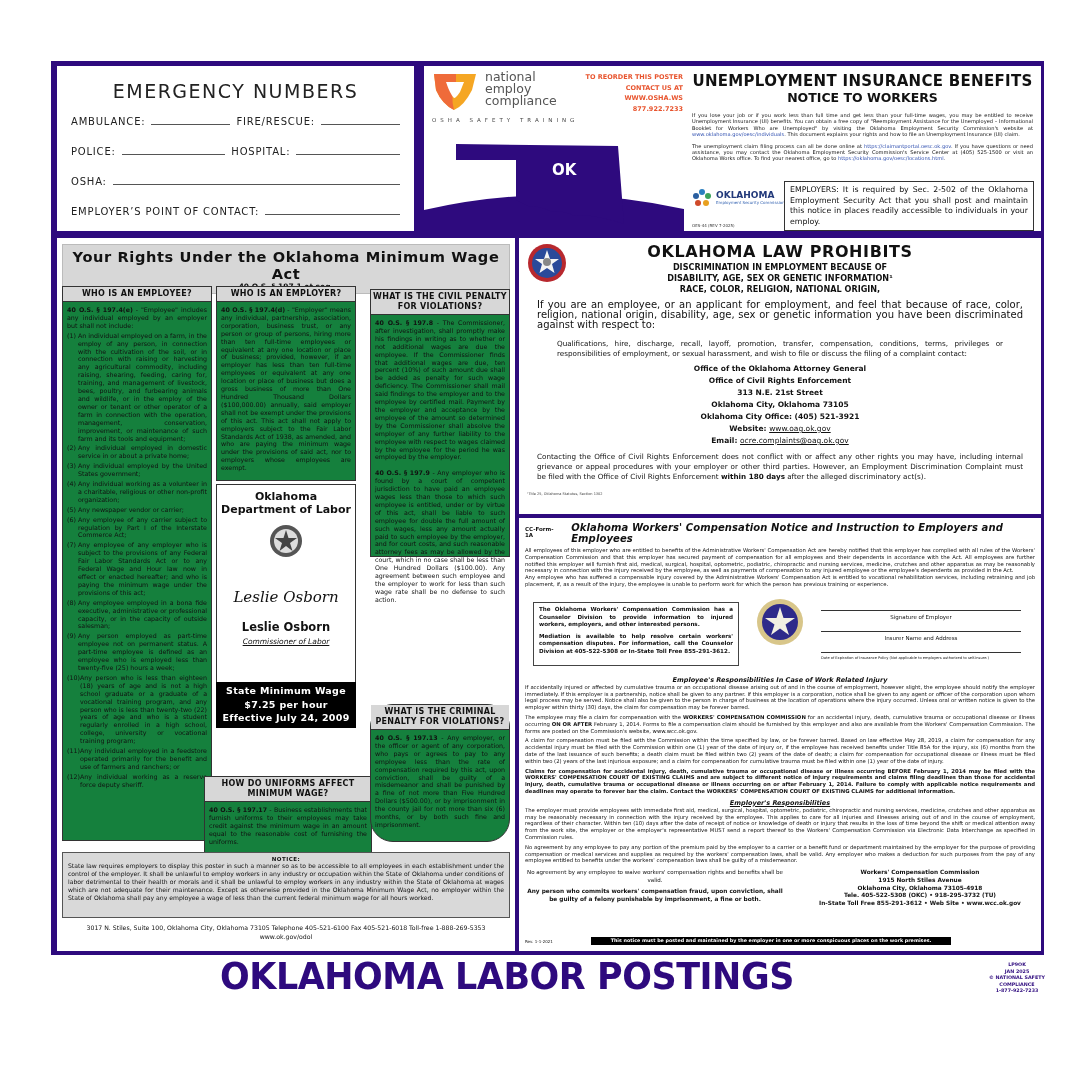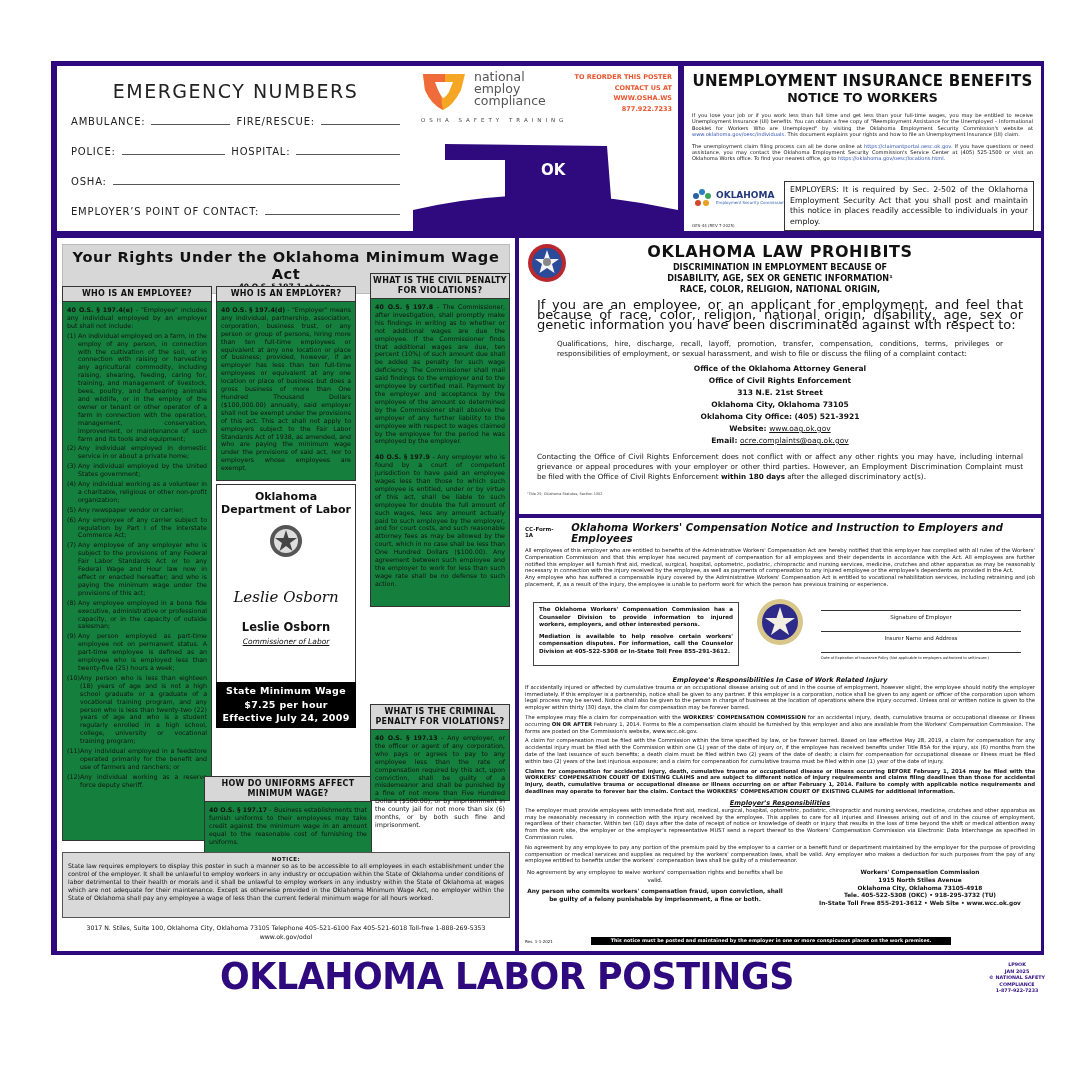--- a/index.html
+++ b/index.html
@@ -10,21 +10,21 @@
 
   
   #emergency { left: 57px; top: 66px; width: 357px; height: 165px; padding: 12px 14px; }
   #emergency h1 { font-family: "DejaVu Sans", sans-serif; font-weight: 400; font-size: 19px; letter-spacing: 1.5px; text-align: center; margin-top: 2px; color: #222; }
   .em-row { display: flex; align-items: flex-end; font-size: 10px; letter-spacing: 0.8px; margin-top: 19px; color: #222; }
   .em-row .lbl { white-space: nowrap; }
   .em-row .line { flex: 1; border-bottom: 1px solid #555; height: 1px; margin: 0 6px 2px 6px; }
   .em-row .line:last-child { margin-right: 0; }
 
   
-  #nsc { left: 413px; top: 66px; width: 265px; height: 165px; }
+  #nsc { left: 424px; top: 66px; width: 265px; height: 165px; }
   #nsc .logo { position: absolute; left: 8px; top: 6px; width: 46px; height: 40px; }
   #nsc .brand { position: absolute; left: 61px; top: 5px; font-size: 12.5px; line-height: 12px; color: #555; font-weight: 400; }
   #nsc .tag { position: absolute; left: 8px; top: 51px; font-size: 5.5px; letter-spacing: 4px; color: #444; }
   #nsc .reorder { position: absolute; right: 6px; top: 6px; text-align: right; font-size: 6.5px; line-height: 10.5px; color: #e8552f; font-weight: 700; }
   #nsc .state { position: absolute; left: 0; top: 74px; width: 265px; height: 100px; }
   #nsc .ok { position: absolute; left: 128px; top: 95px; color: #fff; font-weight: 700; font-size: 15px; }
 
   
   #ui { left: 684px; top: 66px; width: 357px; height: 165px; padding: 6px 8px; }
   #ui h2 { text-align: center; font-weight: 900; font-size: 15px; letter-spacing: 0.3px; line-height: 18px; }
@@ -61,21 +61,21 @@
   #notice { position: absolute; left: 5px; top: 614px; width: 448px; height: 66px; background: #d9d9d9; border: 1px solid #555; padding: 3px 5px; }
   #notice .h { text-align: center; font-weight: 900; font-size: 5.5px; letter-spacing: 0.5px; }
   #notice .b { font-size: 6.1px; line-height: 8.1px; text-align: justify; }
   #mw-foot { position: absolute; left: 5px; top: 686px; width: 448px; text-align: center; font-size: 6.2px; line-height: 8.5px; }
 
   
   #law { left: 519px; top: 238px; width: 522px; height: 276px; padding: 4px 18px; text-align: center; }
   #law .seal { position: absolute; left: 8px; top: 5px; width: 40px; height: 40px; }
   #law h2 { font-size: 16px; font-weight: 900; letter-spacing: 0.6px; line-height: 20px; }
   #law h4 { font-size: 8.1px; font-weight: 700; line-height: 11px; }
-  #law .p1 { font-size: 13px; line-height: 10px; text-align: justify; margin-top: 5px; }
+  #law .p1 { font-size: 10px; line-height: 10px; text-align: justify; margin-top: 5px; }
   #law .p2 { font-size: 7.2px; line-height: 10px; text-align: justify; margin: 9px 20px 0 20px; }
   #law .contact { font-size: 7.5px; font-weight: 700; line-height: 12px; margin-top: 4px; }
   #law .contact .u { font-weight: 400; text-decoration: underline; }
   #law .p3 { font-size: 7.2px; line-height: 9.8px; text-align: justify; margin-top: 5px; }
   #law .fn { position: absolute; left: 8px; top: 254px; font-size: 3.5px; color: #444; }
 
   
   #wc { left: 519px; top: 518px; width: 522px; height: 433px; padding: 4px 6px; }
   #wc .top { display: flex; align-items: baseline; gap: 12px; font-size: 6px; }
   #wc .top .form { font-weight: 700; font-size: 5.5px; }
@@ -260,29 +260,29 @@
     <div>State Minimum Wage</div>
     <div>$7.25 per hour</div>
     <div>Effective July 24, 2009</div>
   </div>
 
   <div class="col" style="left:147px; top:518px; width:168px; height:86px;margin-top:20px;">
     <div class="col-h">HOW DO UNIFORMS AFFECT MINIMUM WAGE?</div>
     <div class="col-b"><b>40 O.S. § 197.17</b><span> - Business establishments that furnish uniforms to their employees may take credit against the minimum wage in an amount equal to the reasonable cost of furnishing the uniforms.</span></div>
   </div>
 
-  <div class="col" style="left:313px; top:35px; width:140px; height:334px;">
+  <div class="col" style="left:313px; top:51px; width:140px; height:268px;">
     <div class="col-h">WHAT IS THE CIVIL PENALTY FOR VIOLATIONS?</div>
     <div class="col-b">
       <p><b>40 O.S. § 197.8</b><span> - The Commissioner, after investigation, shall promptly make his findings in writing as to whether or not additional wages are due the employee. If the Commissioner finds that additional wages are due, ten percent (10%) of such amount due shall be added as penalty for such wage deficiency. The Commissioner shall mail said findings to the employer and to the employee by certified mail. Payment by the employer and acceptance by the employee of the amount so determined by the Commissioner shall absolve the employer of any further liability to the employee with respect to wages claimed by the employee for the period he was employed by the employer.</span></p>
       <p><b>40 O.S. § 197.9</b><span> - Any employer who is found by a court of competent jurisdiction to have paid an employee wages less than those to which such employee is entitled, under or by virtue of this act, shall be liable to such employee for double the full amount of such wages, less any amount actually paid to such employee by the employer, and for court costs, and such reasonable attorney fees as may be allowed by the court, which in no case shall be less than One Hundred Dollars ($100.00). Any agreement between such employee and the employer to work for less than such wage rate shall be no defense to such action.</span></p>
     </div>
   </div>
 
-  <div class="col" style="left:313px; top:466px; width:140px; height:97px;">
+  <div class="col" style="left:313px; top:466px; width:140px; height:138px;border-radius:23px;">
     <div class="col-h">WHAT IS THE CRIMINAL PENALTY FOR VIOLATIONS?</div>
     <div class="col-b"><b>40 O.S. § 197.13</b><span> - Any employer, or the officer or agent of any corporation, who pays or agrees to pay to any employee less than the rate of compensation required by this act, upon conviction, shall be guilty of a misdemeanor and shall be punished by a fine of not more than Five Hundred Dollars ($500.00), or by imprisonment in the county jail for not more than six (6) months, or by both such fine and imprisonment.</span></div>
   </div>
 
   <div id="notice">
     <div class="h">NOTICE:</div>
     <div class="b">State law requires employers to display this poster in such a manner so as to be accessible to all employees in each establishment under the control of the employer. It shall be unlawful to employ workers in any industry or occupation within the State of Oklahoma under conditions of labor detrimental to their health or morals and it shall be unlawful to employ workers in any industry within the State of Oklahoma at wages which are not adequate for their maintenance. Except as otherwise provided in the Oklahoma Minimum Wage Act, no employer within the State of Oklahoma shall pay any employee a wage of less than the current federal minimum wage for all hours worked.</div>
   </div>
   <div id="mw-foot">
     <div>3017 N. Stiles, Suite 100, Oklahoma City, Oklahoma 73105 Telephone 405-521-6100 Fax 405-521-6018 Toll-free 1-888-269-5353</div>

